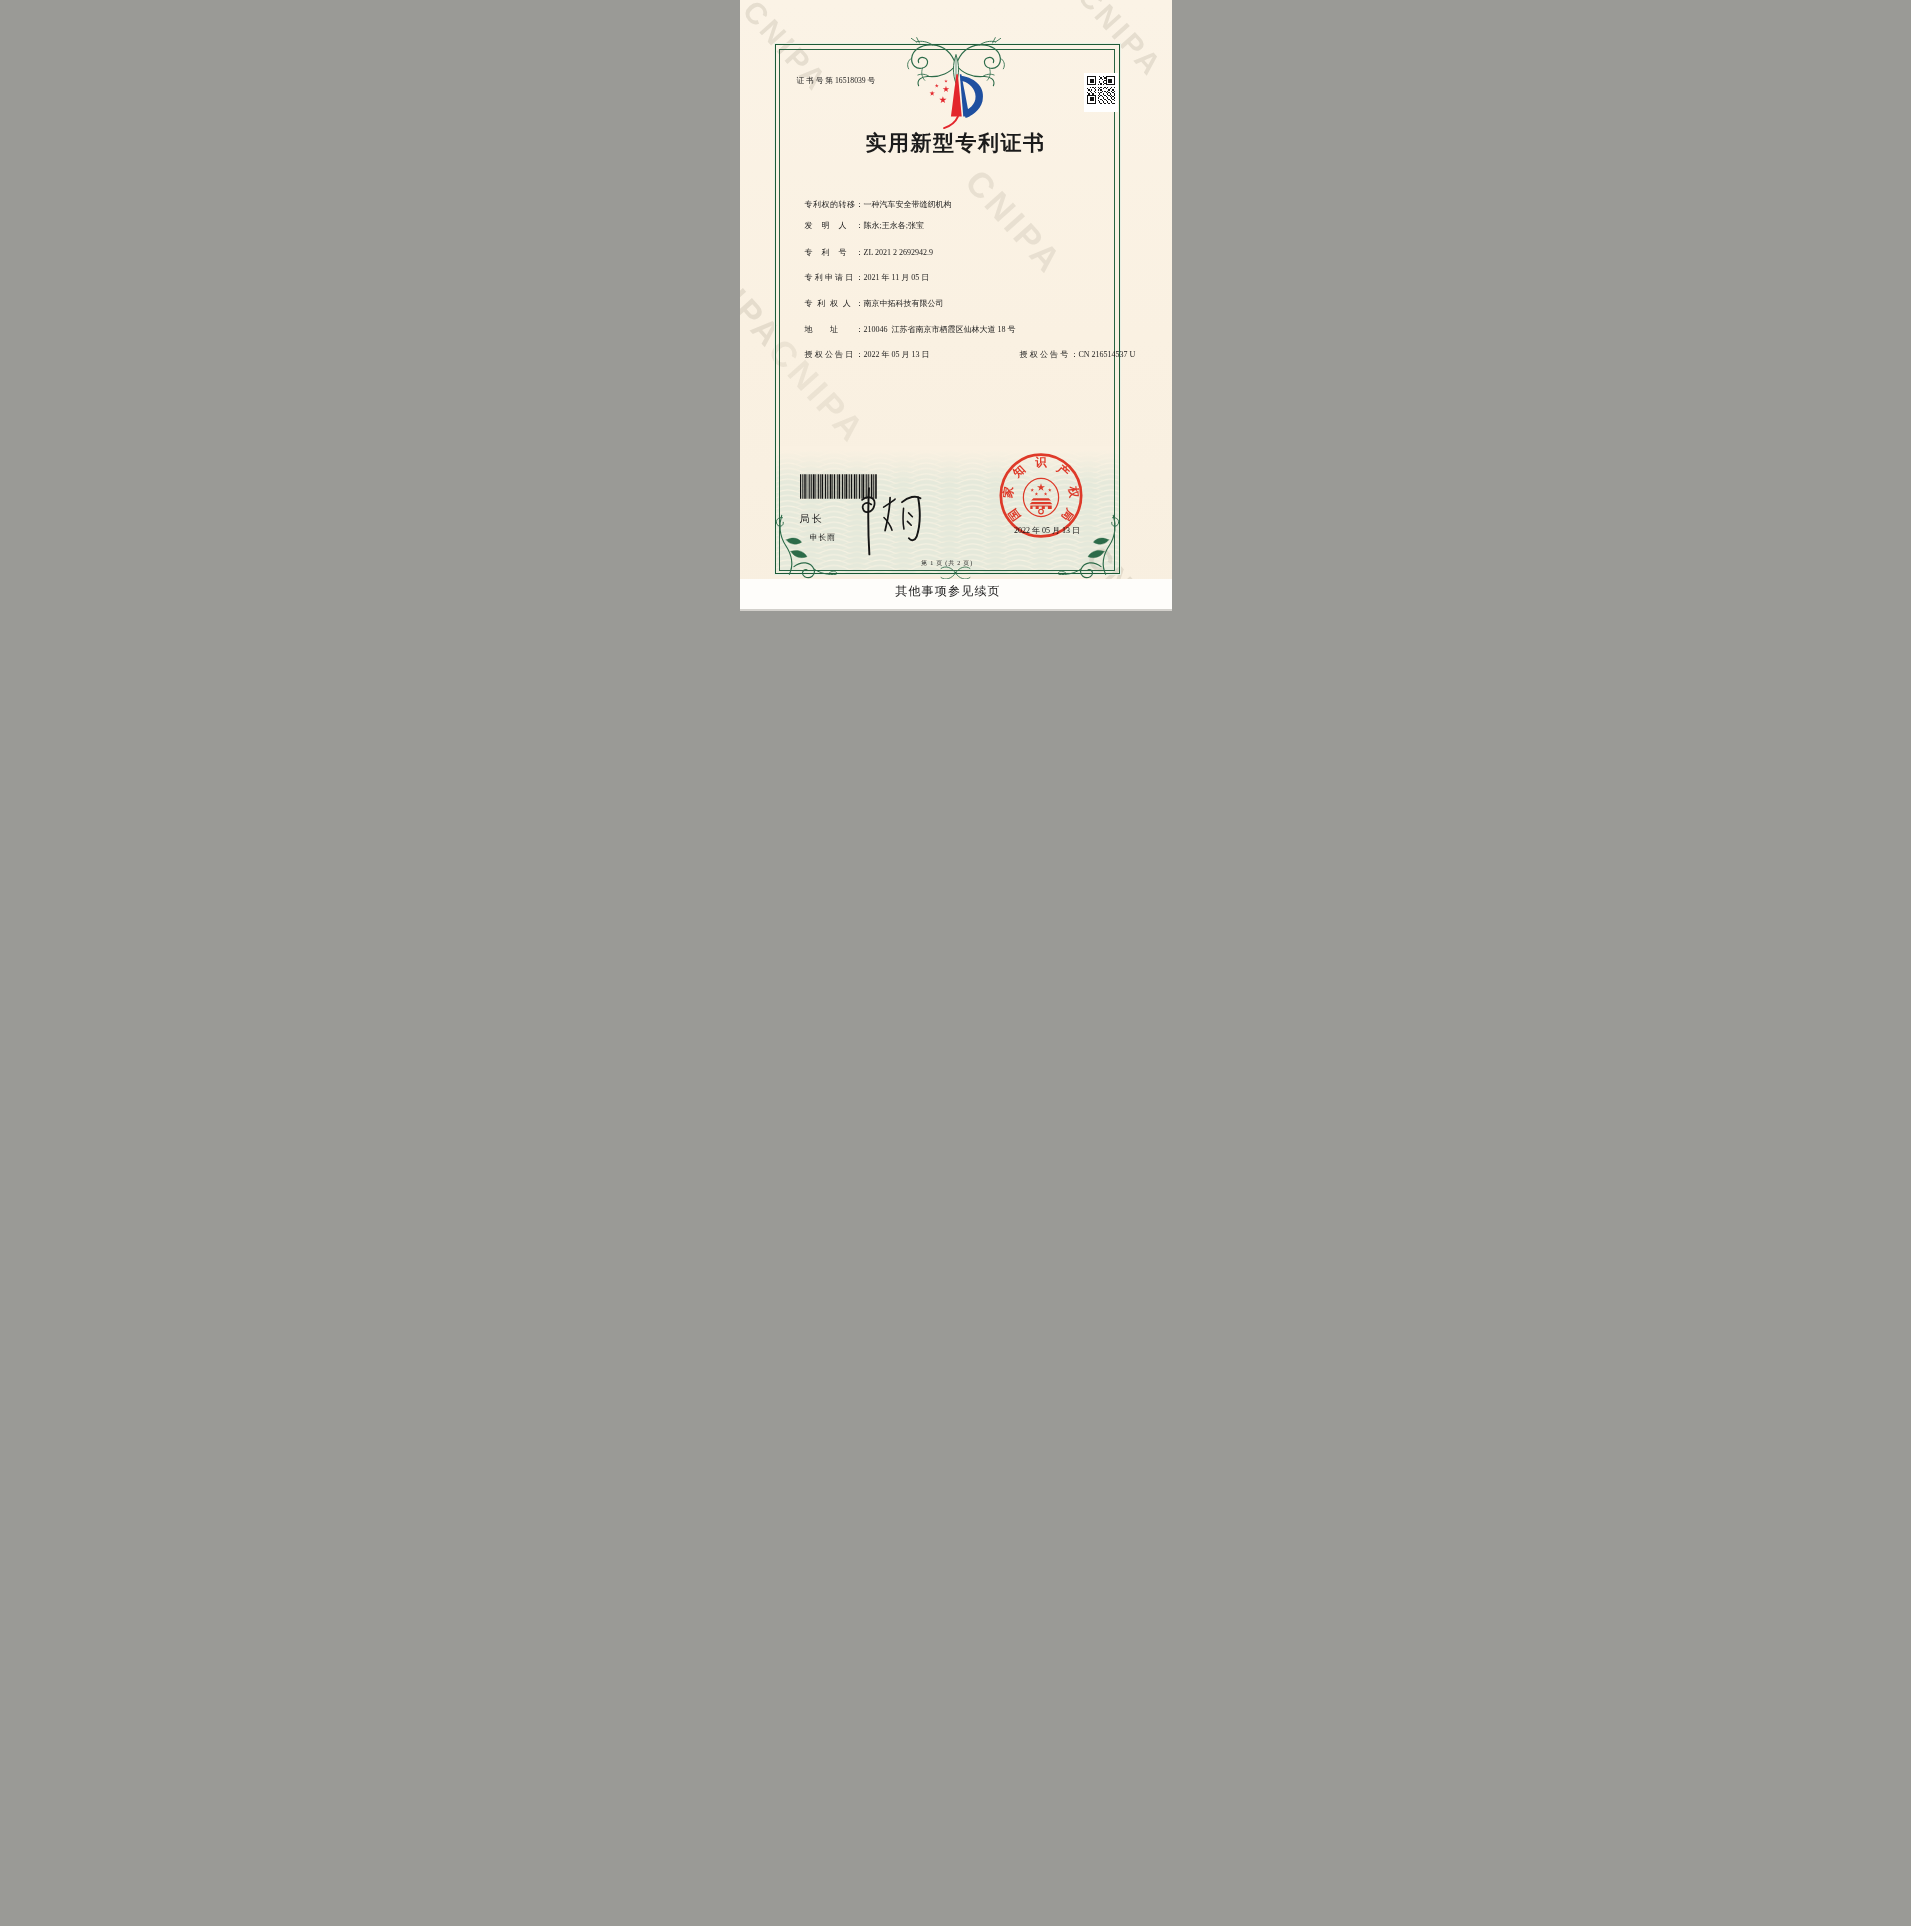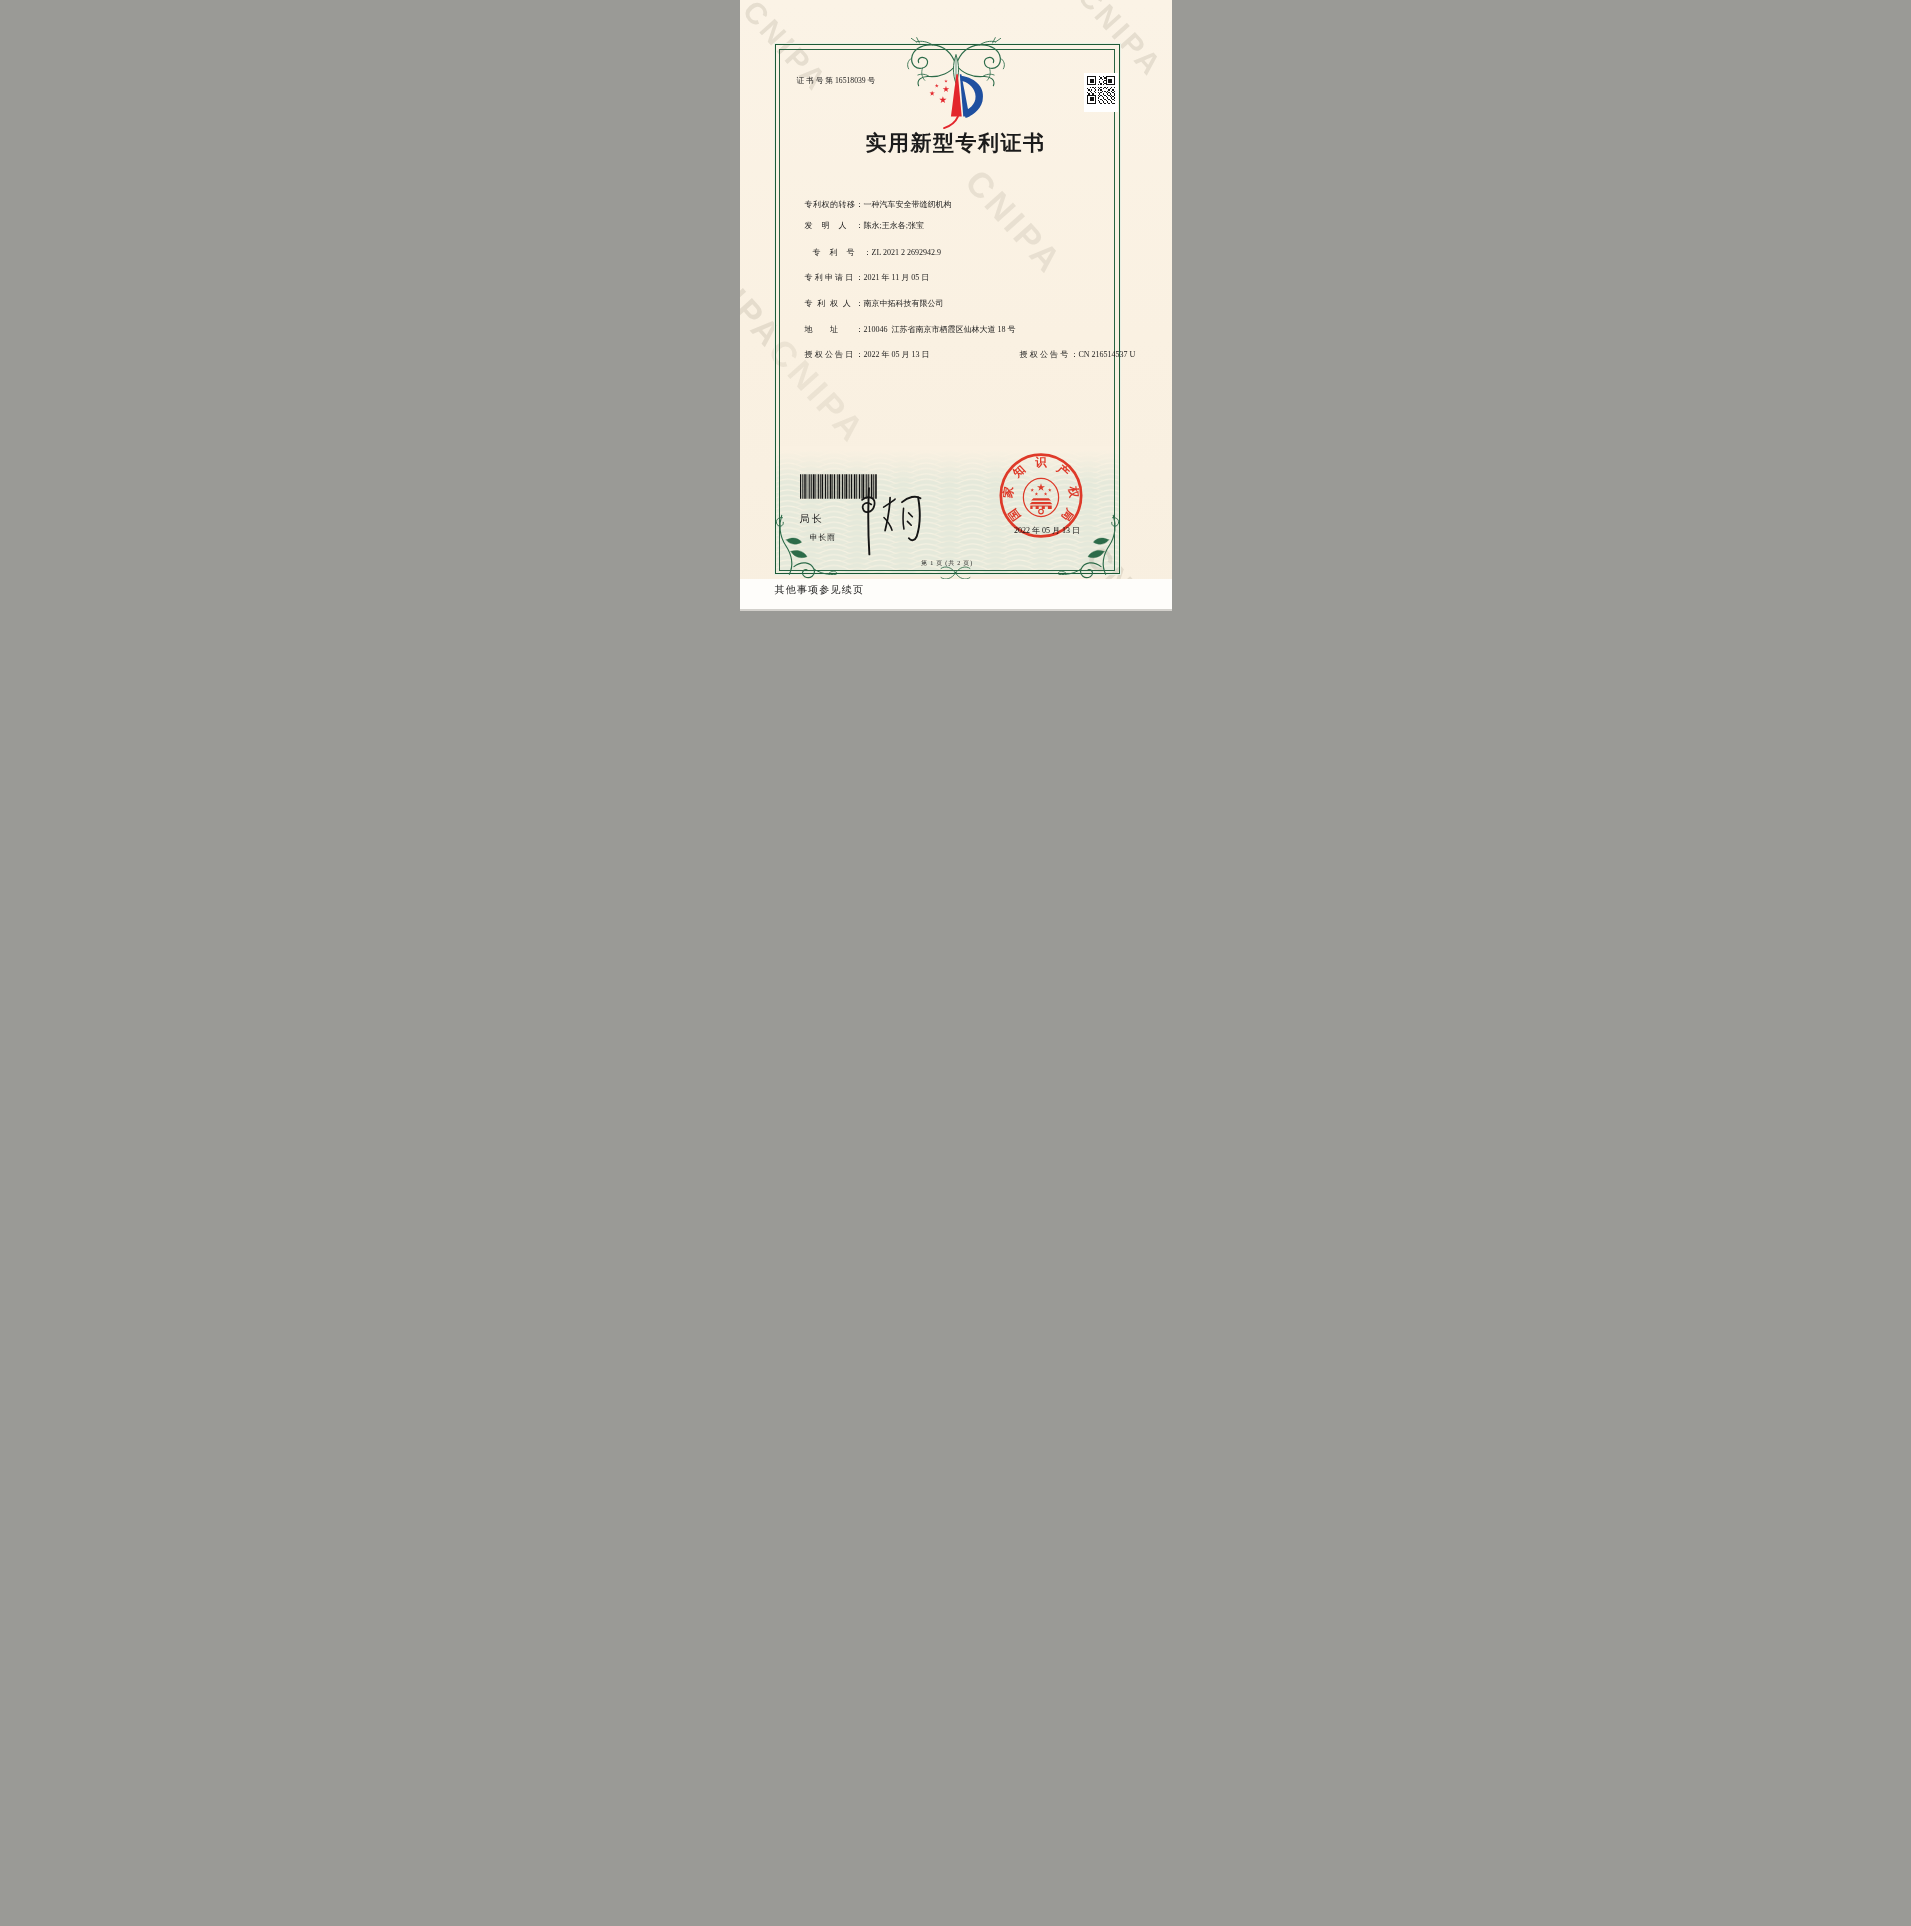--- a/index.html
+++ b/index.html
@@ -44,21 +44,21 @@
   .role{position:absolute;left:60px;top:512px;font-size:10px;letter-spacing:2.3px;z-index:6;}
   .dname{position:absolute;left:70px;top:532px;font-size:8px;letter-spacing:0.8px;z-index:6;}
   .sig{position:absolute;left:105px;top:486px;z-index:7;}
   .seal{position:absolute;left:257px;top:451px;z-index:7;}
   .seal-date{position:absolute;left:268px;top:525px;width:79px;text-align:center;
       font-size:8px;color:#111;z-index:8;white-space:pre;}
   .pageno{position:absolute;left:35px;top:559px;width:345px;text-align:center;
       font-size:6px;letter-spacing:0.8px;z-index:6;white-space:pre;}
   .bottom-strip{position:absolute;left:0;top:579px;width:432px;height:32px;
       background:#fefdfa;z-index:5;}
-  .note{position:absolute;left:35px;top:583px;width:347px;text-align:left;font-size:10px;
+  .note{position:absolute;left:35px;top:583px;width:347px;text-align:center;font-size:12px;
       letter-spacing:1.2px;z-index:6;}
   .scan-edge{position:absolute;left:0;bottom:0;width:432px;height:1.9px;background:#d2d0cb;z-index:9;}
 </style>
 </head>
 <body>
 
 <div class="page">
 
   <div class="waves">
     <svg width="343" height="127" viewBox="0 0 890 330">
@@ -190,21 +190,21 @@
   </div>
 
   <div class="title">实用新型专利证书</div>
 
   <div class="frow" style="top:187px;">
     <span class="flabel">专利权的转移：</span><span class="fvalue">一种汽车安全带缝纫机构</span>
   </div>
   <div class="frow" style="top:208px;">
     <span class="flabel">发明人：</span><span class="fvalue">陈永;王永各;张宝</span>
   </div>
-  <div class="frow" style="top:235px;margin-left:8px;">
+  <div class="frow" style="top:235px;">
     <span class="flabel">专利号：</span><span class="fvalue">ZL 2021 2 2692942.9</span>
   </div>
   <div class="frow" style="top:260px;">
     <span class="flabel">专利申请日：</span><span class="fvalue">2021 年 11 月 05 日</span>
   </div>
   <div class="frow" style="top:286px;">
     <span class="flabel">专利权人：</span><span class="fvalue">南京中拓科技有限公司</span>
   </div>
   <div class="frow" style="top:312px;">
     <span class="flabel">地址：</span><span class="fvalue">210046  江苏省南京市栖霞区仙林大道 18 号</span>

